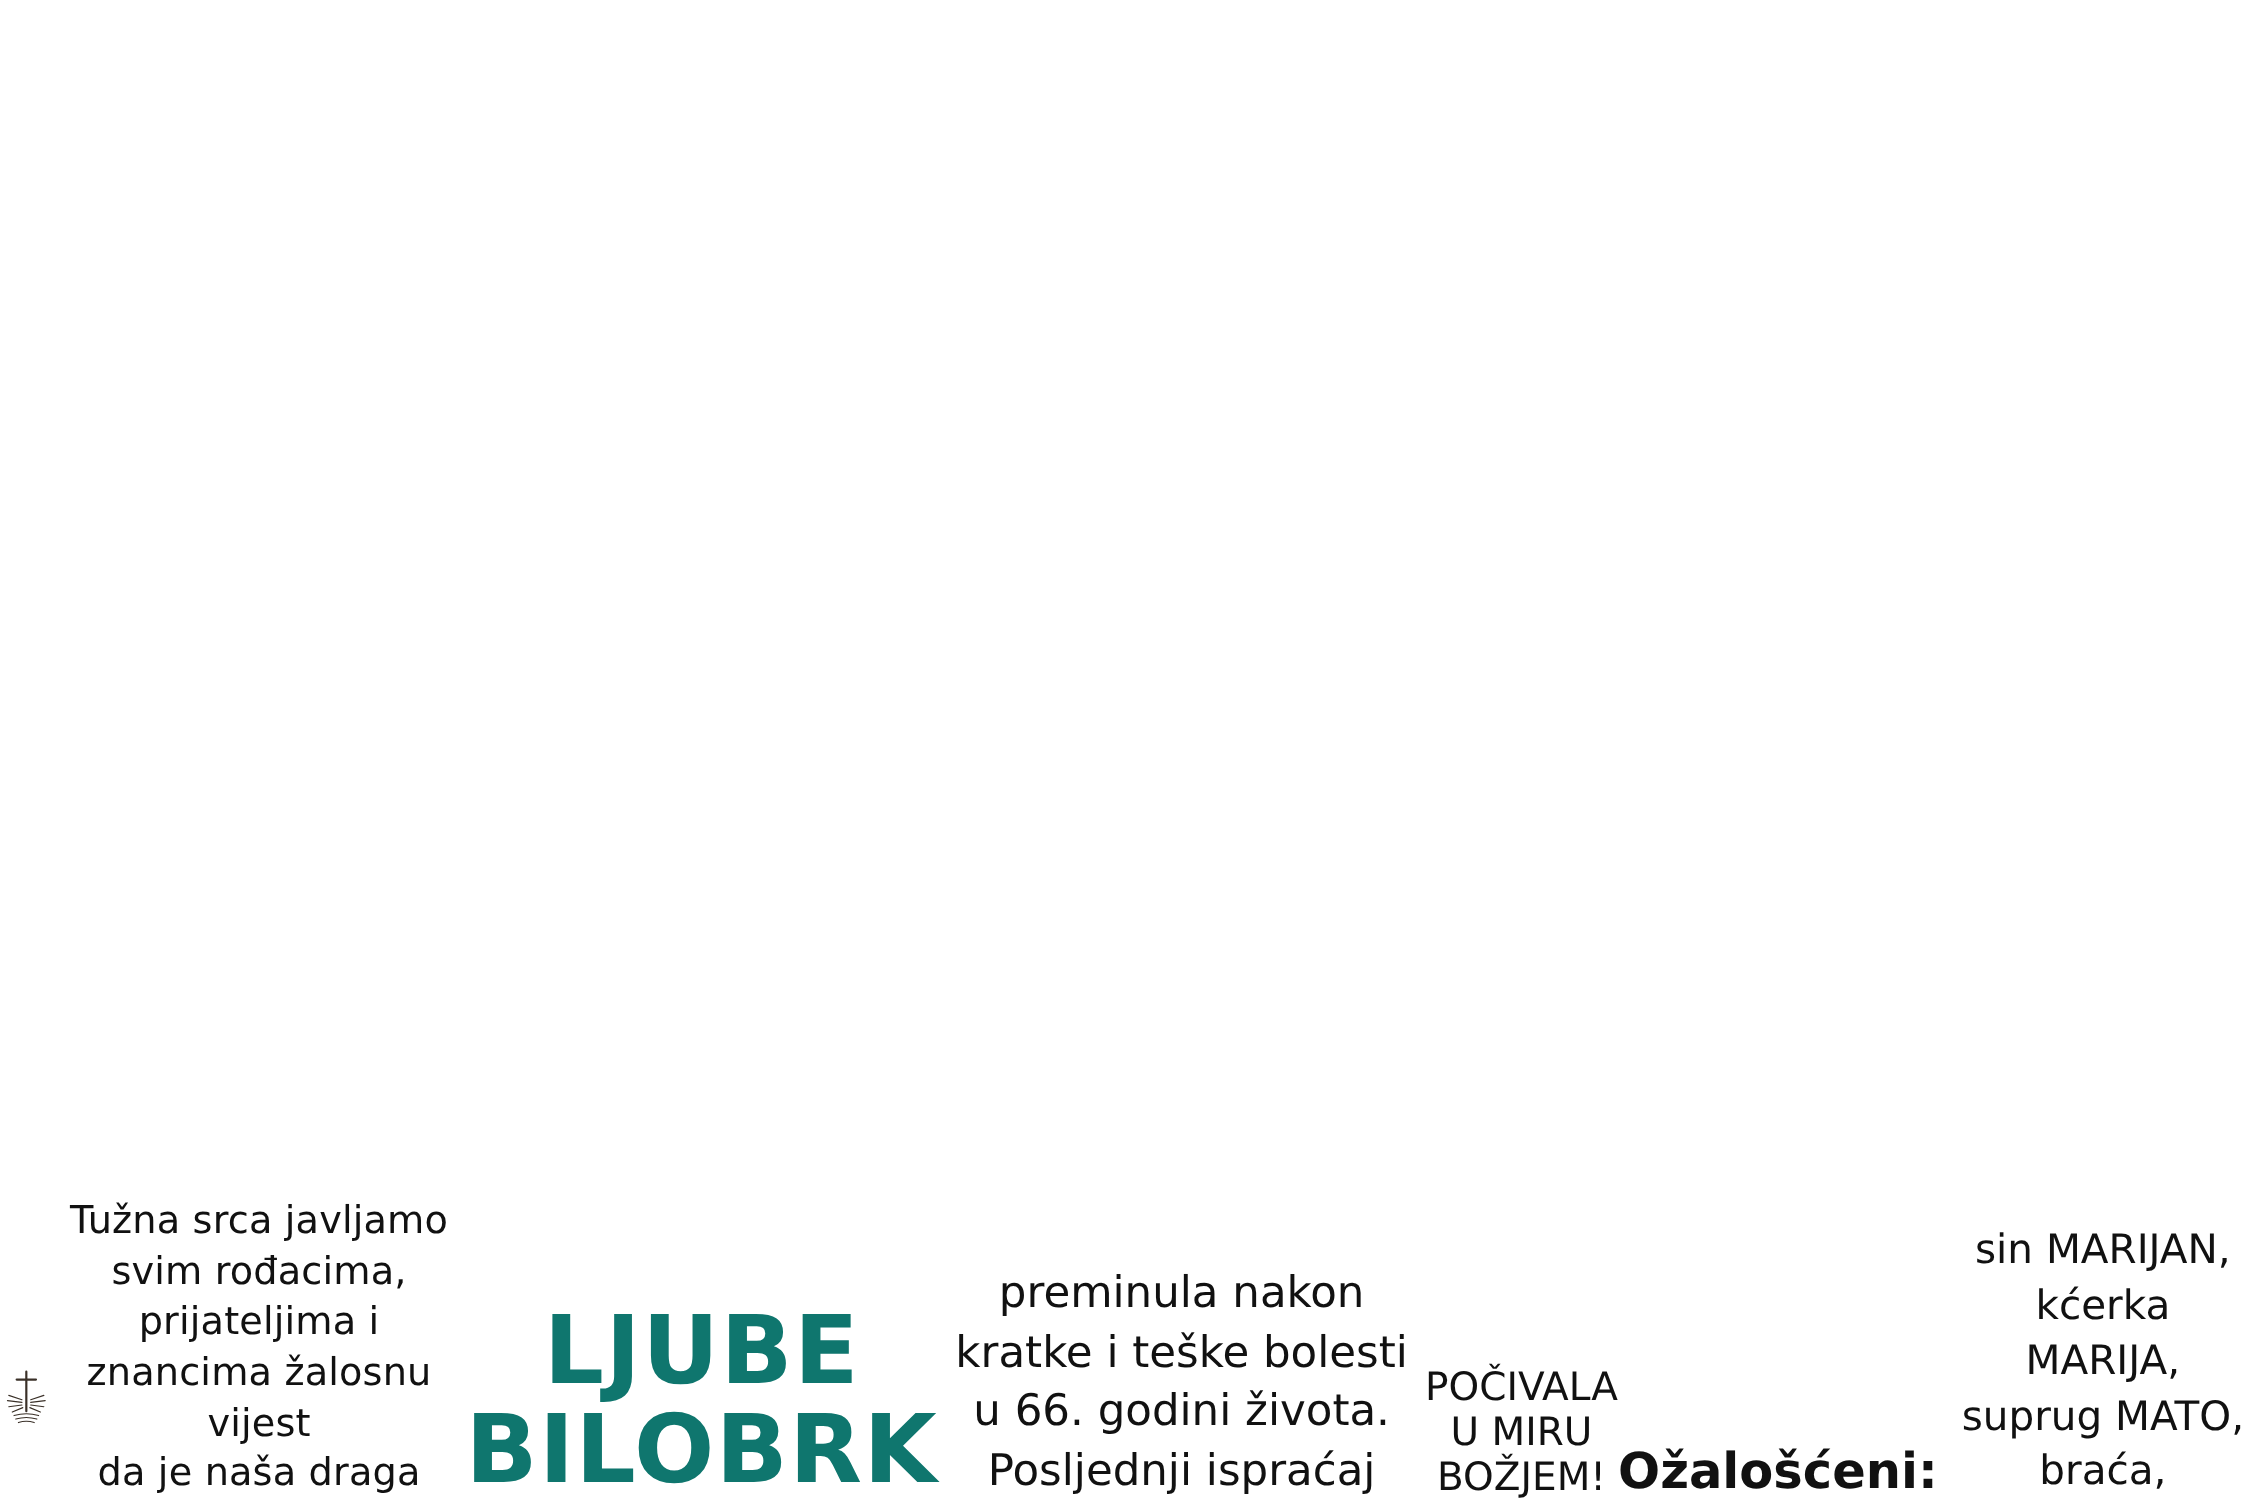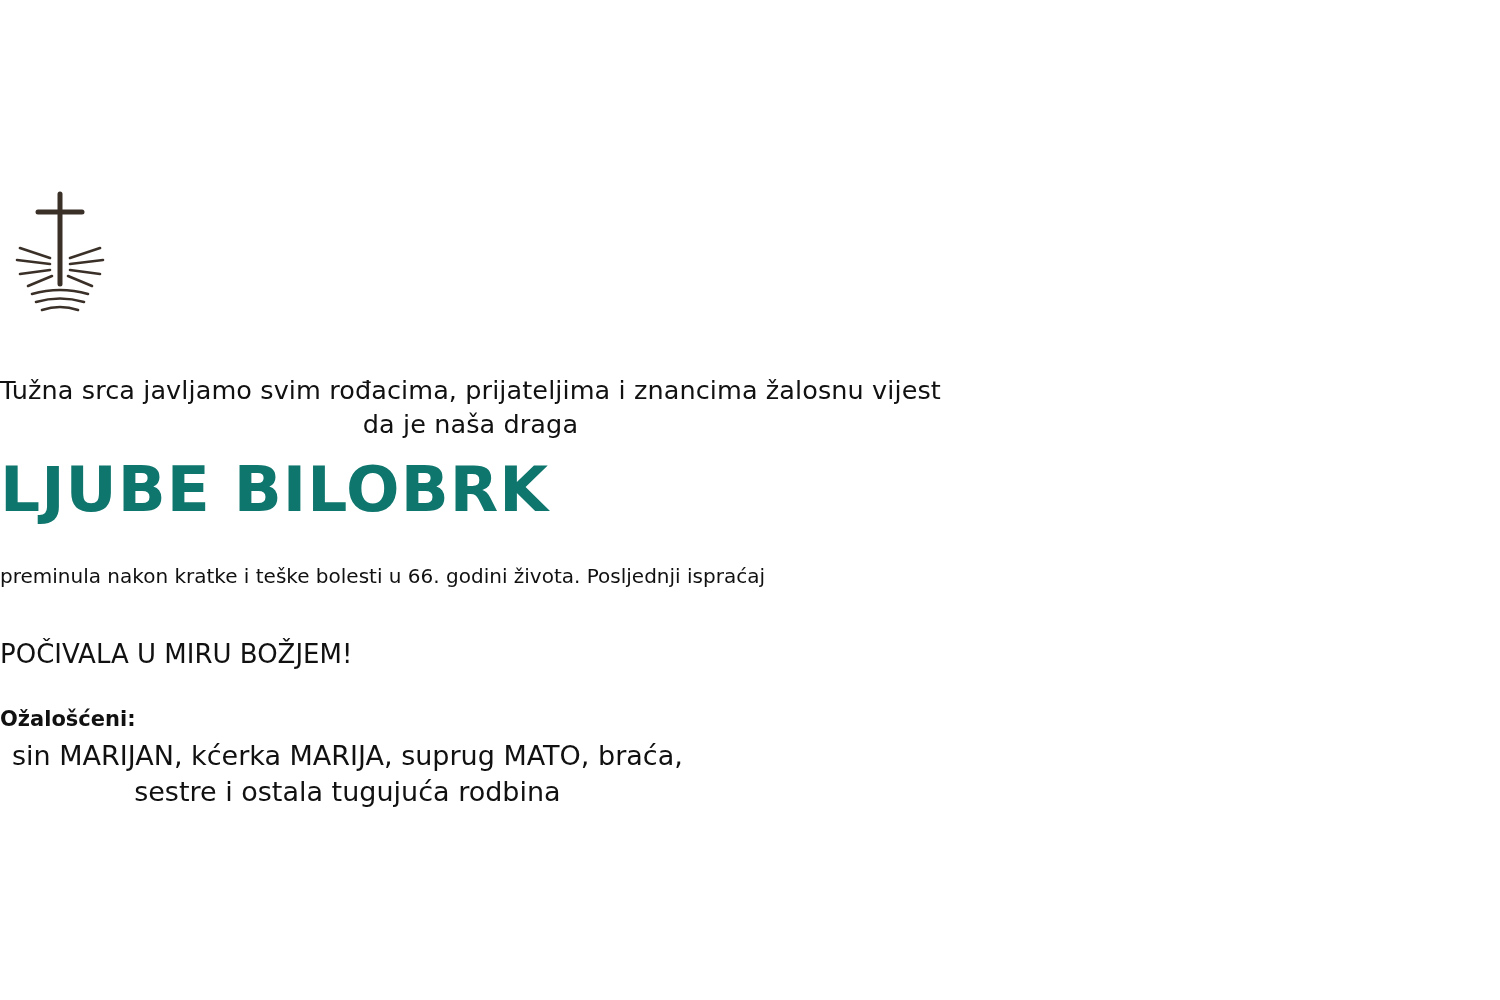--- a/index.html
+++ b/index.html
@@ -13,22 +13,22 @@
     font-family: "DejaVu Sans", sans-serif;
     color: #111111;
     overflow: hidden;
   }
 
   .obituary {
     width: 1500px;
     height: 1000px;
     box-sizing: border-box;
     display: flex;
-    flex-direction: column;
-    align-items: flex-start;
+    flex-direction: row;
+    align-items: flex-end;
     padding-top: 186px;
   }
 
   .emblem {
     width: 120px;
     height: 136px;
     display: block;
   }
 
   .intro {
@@ -49,21 +49,21 @@
     font-size: 63px;
     font-weight: bold;
     letter-spacing: 1px;
     text-align: center;
     color: #0f766e;
     line-height: 1.05;
   }
 
   .details {
     margin-top: 40px;
-    font-size: 20px;
+    font-size: 29px;
     line-height: 1.36;
     text-align: center;
     color: #111111;
   }
 
   .details .line {
     display: block;
   }
 
   .details b {
@@ -72,21 +72,21 @@
 
   .rest-in-peace {
     margin-top: 48px;
     font-size: 26px;
     text-align: center;
     color: #111111;
   }
 
   .mourners-heading {
     margin-top: 38px;
-    font-size: 21px;
+    font-size: 33px;
     font-weight: bold;
     text-align: center;
     color: #111111;
   }
 
   .mourners-list {
     margin-top: 7px;
     font-size: 27px;
     line-height: 1.36;
     text-align: center;
@@ -136,16 +136,15 @@
   <div class="details">
     <span class="line">preminula nakon kratke i teške bolesti u 66. godini života. Posljednji ispraćaj</span>
   </div>
 
   <div class="rest-in-peace">POČIVALA U MIRU BOŽJEM!</div>
 
   <div class="mourners-heading">Ožalošćeni:</div>
 
   <div class="mourners-list">
     <span class="line">sin MARIJAN, kćerka MARIJA, suprug MATO, braća,</span>
-    <span class="line">sestre i ostala tugujuća rodbina</span>
   </div>
 
 </div>
 
 </body></html>

